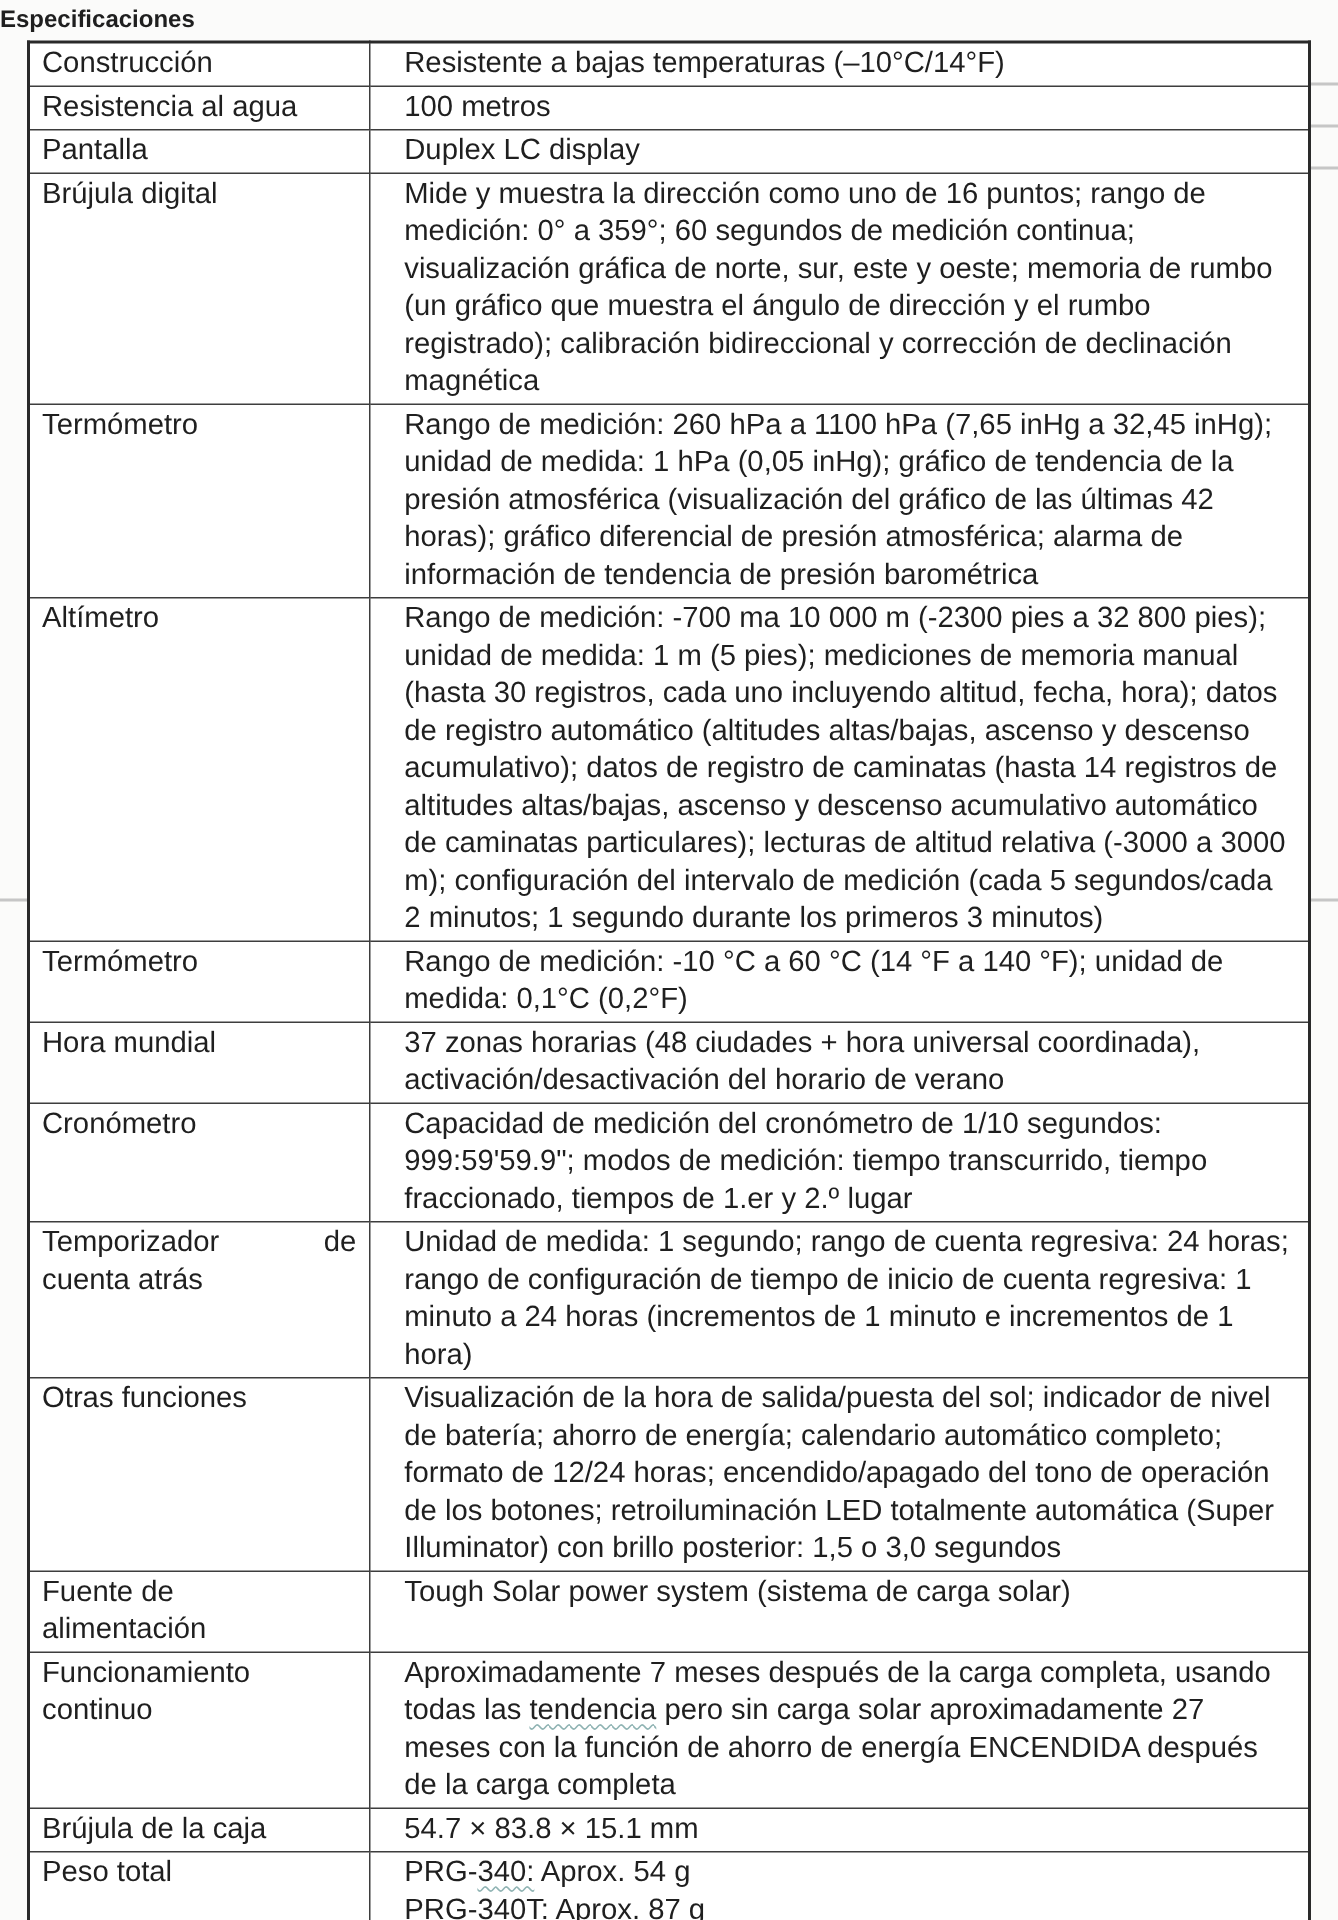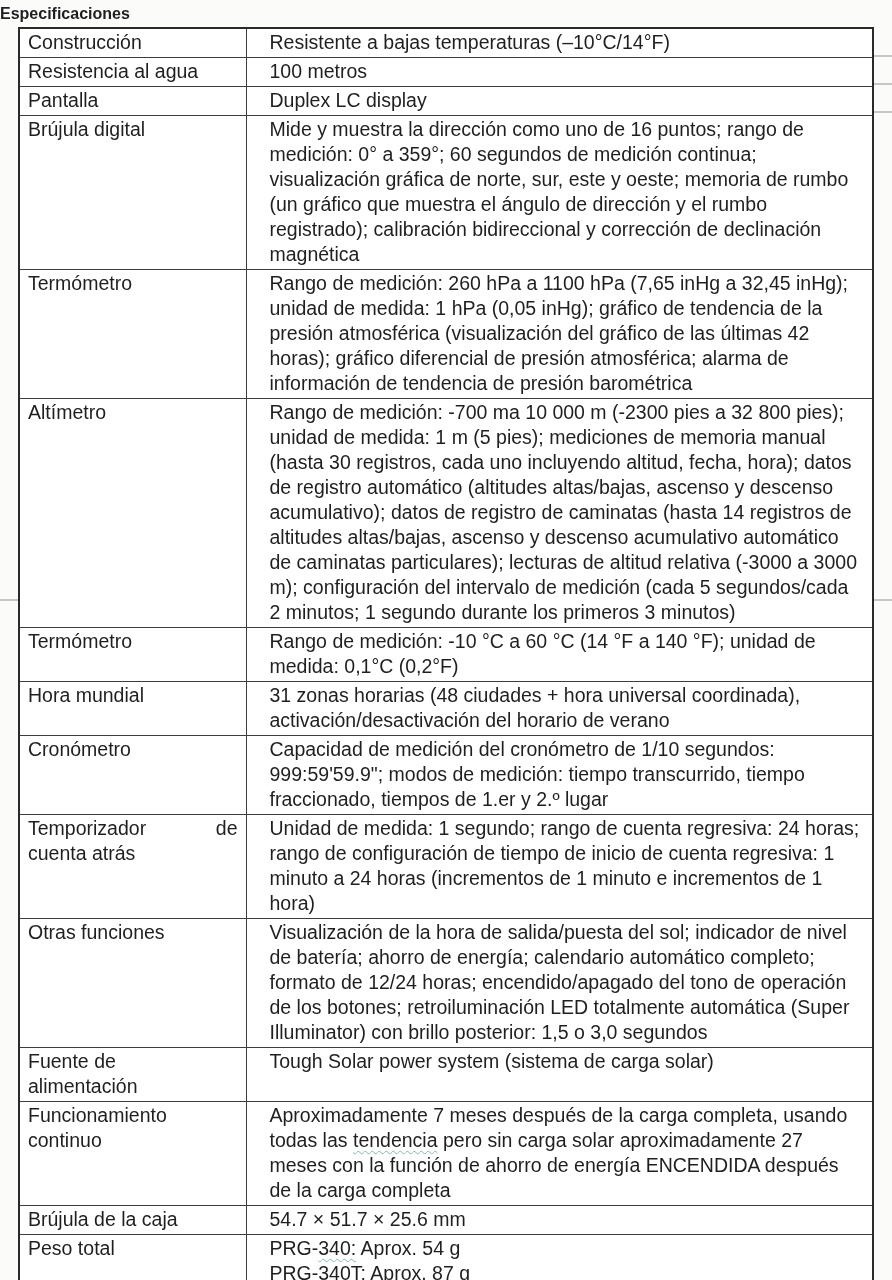--- a/index.html
+++ b/index.html
@@ -122,21 +122,21 @@
         </tr>
         <tr>
           <td class="cell label-cell">Termómetro</td>
           <td class="cell value-cell">
             <div><span>Rango de medición: -10 °C a 60 °C (14 °F a 140 °F); unidad de medida: 0,1°C (0,2°F)</span></div>
           </td>
         </tr>
         <tr>
           <td class="cell label-cell">Hora mundial</td>
           <td class="cell value-cell">
-            <div><span>31 zonas horarias (48 ciudades + hora universal coordinada), activación/desactivación del horario de verano</span></div>
+            <div><span>37 zonas horarias (48 ciudades + hora universal coordinada), activación/desactivación del horario de verano</span></div>
           </td>
         </tr>
         <tr>
           <td class="cell label-cell">Cronómetro</td>
           <td class="cell value-cell">
             <div><span>Capacidad de medición del cronómetro de 1/10 segundos: 999:59'59.9"; modos de medición: tiempo transcurrido, tiempo fraccionado, tiempos de 1.er y 2.º lugar</span></div>
           </td>
         </tr>
         <tr>
           <td class="cell label-cell">
@@ -170,21 +170,21 @@
             <div>Funcionamiento</div>
             <div>continuo</div>
           </td>
           <td class="cell value-cell">
             <div><span>Aproximadamente 7 meses después de la carga completa, usando todas las </span><span class="u">tendencia</span><span> pero sin carga solar aproximadamente 27 meses con la función de ahorro de energía ENCENDIDA después de la carga completa</span></div>
           </td>
         </tr>
         <tr>
           <td class="cell label-cell">Brújula de la caja</td>
           <td class="cell value-cell">
-            <div><span>54.7 × 51.7 × 25.6 mm</span></div>
+            <div><span>54.7 × 83.8 × 15.1 mm</span></div>
           </td>
         </tr>
         <tr>
           <td class="cell label-cell">Peso total</td>
           <td class="cell value-cell">
             <div><span>PRG-</span><span class="u">340:</span><span> Aprox. 54 g</span></div>
             <div><span>PRG-340</span><span class="u">T:</span><span> Aprox. 87 g</span></div>
           </td>
         </tr>
       </tbody>

